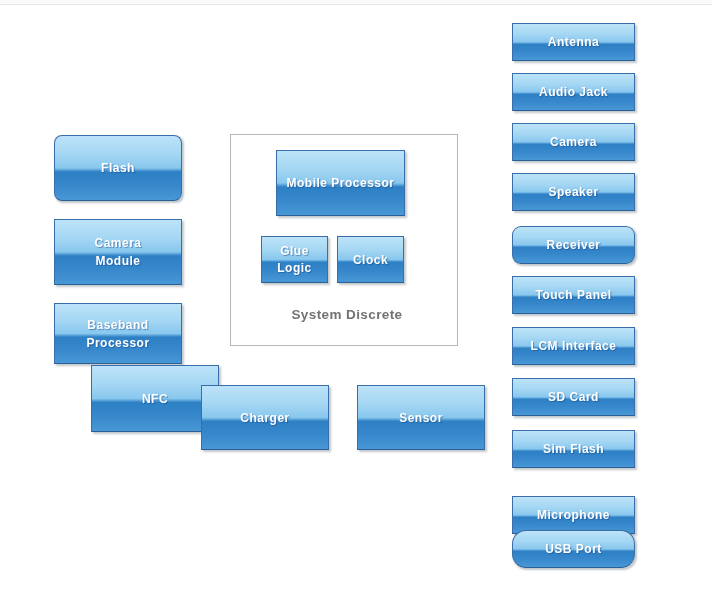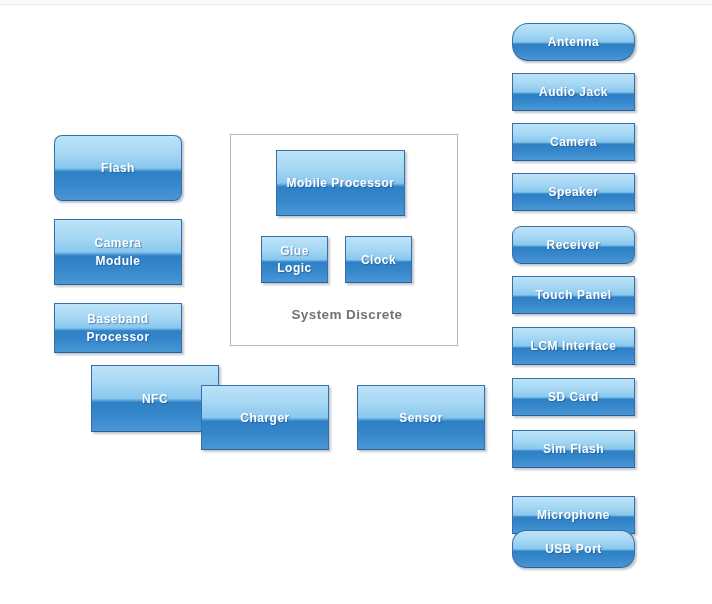--- a/index.html
+++ b/index.html
@@ -45,50 +45,50 @@
     font-weight: bold;
     font-size: 12px;
     letter-spacing: 0.5px;
     line-height: 18px;
     white-space: pre-line;
     text-shadow: 1px 1px 1px rgba(25,75,140,0.55);
   }
   
   .n-flash        { left: 54px;  top: 135px; width: 128px; height: 66px; border-radius: 8px; }
   .n-camera-module{ left: 54px;  top: 219px; width: 128px; height: 66px; }
-  .n-baseband     { left: 54px;  top: 303px; width: 128px; height: 50px; }
+  .n-baseband     { left: 54px;  top: 303px; width: 128px; height: 61px; }
   .n-nfc          { left: 54px;  top: 365px; width: 128px; height: 67px; margin-left: 37px; }
   
   .n-charger      { left: 201px; top: 385px; width: 128px; height: 65px; }
   .n-sensor       { left: 357px; top: 385px; width: 128px; height: 65px; }
   
   .sd-container {
     position: absolute;
     left: 230px; top: 134px;
     width: 228px; height: 212px;
     box-sizing: border-box;
     background: #ffffff;
     border: 1px solid #b5b5b5;
   }
   .n-mobile-processor { left: 276px; top: 150px; width: 129px; height: 66px; }
   .n-glue-logic       { left: 261px; top: 236px; width: 67px;  height: 47px; line-height: 17px; }
-  .n-clock            { left: 345px; top: 236px; width: 67px;  height: 47px; }
+  .n-clock            { left: 337px; top: 236px; width: 67px;  height: 47px; }
   .sd-label {
     position: absolute;
     left: 230px; top: 307px;
     width: 234px;
     text-align: center;
     font-weight: bold;
     font-size: 13.5px;
     letter-spacing: 0.4px;
     color: #737373;
   }
   
   .rnode { left: 512px; width: 123px; height: 38px; }
-  .r0  { top: 23px; border-radius: 16px; }
+  .r0  { top: 23px; }
   .r1  { top: 73px; }
   .r2  { top: 123px; }
   .r3  { top: 173px; }
   .r4  { top: 226px; border-radius: 9px; }
   .r5  { top: 276px; }
   .r6  { top: 327px; }
   .r7  { top: 378px; }
   .r8  { top: 430px; }
   .r9  { top: 496px; }
   .r10 { top: 530px; border-radius: 14px; }

